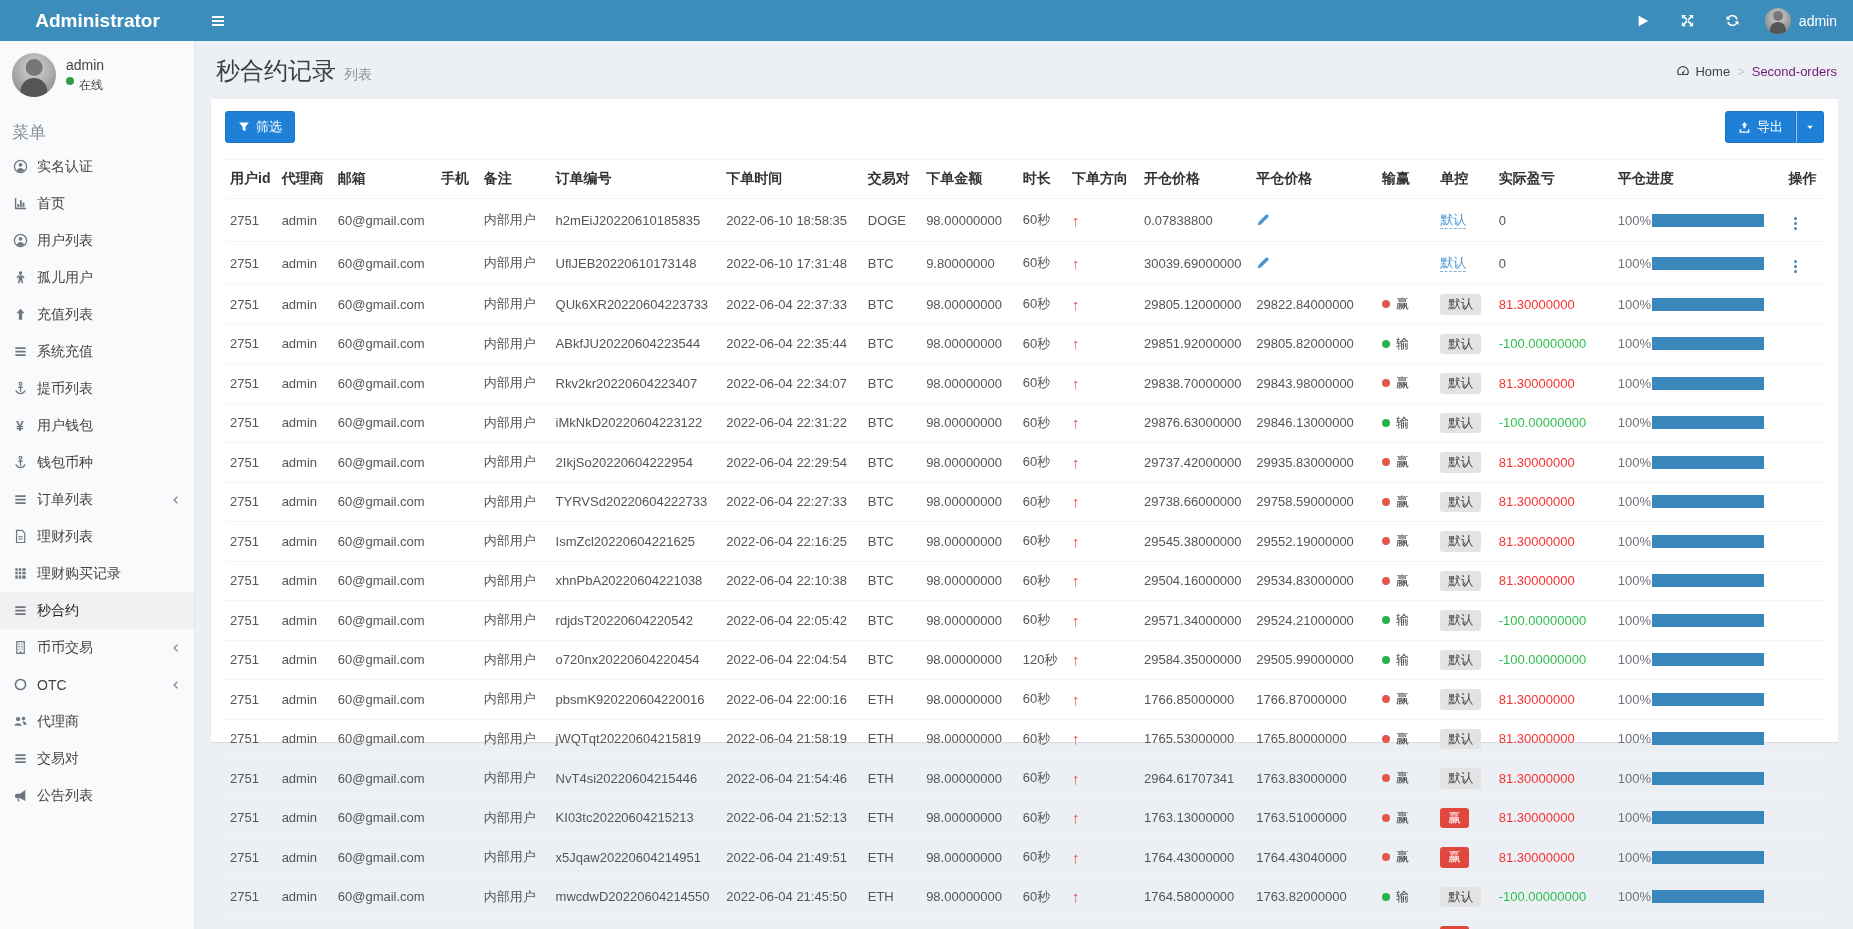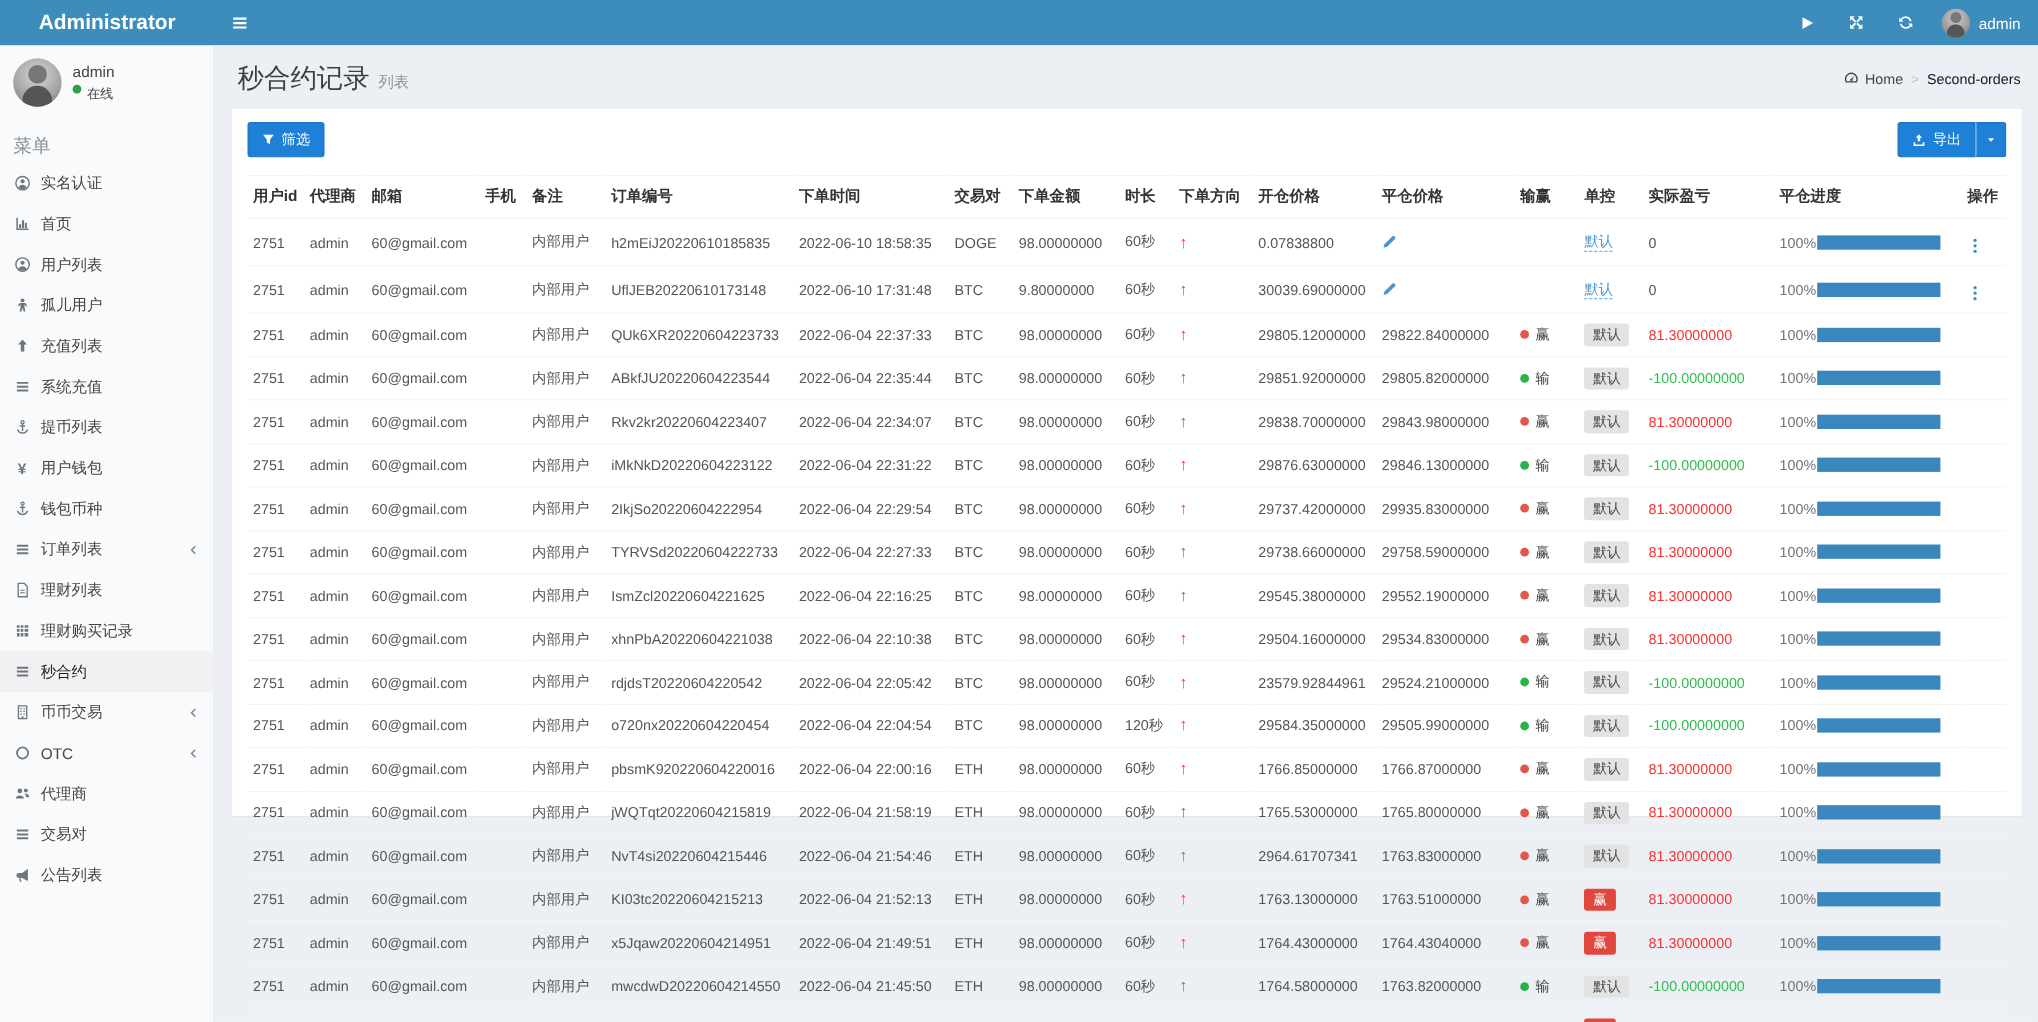--- a/index.html
+++ b/index.html
@@ -43,21 +43,21 @@
   .yen-glyph { font-size:14px; color:#6f7680; font-weight:bold; line-height:1; }
 
   
   .main { margin-left:196px; height:888px; overflow:hidden; }
   .content-header { display:flex; align-items:center; padding:14px 16px 12px 20px; }
   .page-title { font-size:24px; font-weight:500; color:#3b3f44; }
   .page-subtitle { font-size:14px; color:#8c9399; margin-left:8px; padding-top:8px; }
   .breadcrumb { margin-left:auto; display:flex; align-items:center; gap:7px; font-size:13px; }
   .crumb-home { color:#444; display:flex; align-items:center; gap:5px; cursor:pointer; }
   .crumb-sep { color:#c3c8cd; }
-  .crumb-current { color:#0f172a; }
+  .crumb-current { color:#701a75; }
 
   .card { background:#fff; margin:0 15px; padding:12px 14px 0; height:643px; box-shadow:0 1px 1px rgba(0,0,0,0.08); }
   .toolbar { display:flex; align-items:center; }
   .btn-blue { background:#1f80d8; border:1px solid #1b73c3; color:#fff; font-size:13px; border-radius:3px; padding:6px 12px; display:inline-flex; align-items:center; gap:6px; cursor:pointer; }
   .export-group { margin-left:auto; display:flex;padding-left:36px; }
   .export-main { border-radius:3px 0 0 3px; }
   .export-caret { background:#1f80d8; border:1px solid #1b73c3; border-left:1px solid rgba(255,255,255,0.55); color:#fff; border-radius:0 3px 3px 0; padding:6px 8px; display:flex; align-items:center; cursor:pointer; }
 
   
   table { width:100%; border-collapse:collapse; table-layout:fixed; margin-top:16px; }
@@ -699,21 +699,21 @@
             <td>admin</td>
             <td>60@gmail.com</td>
             <td></td>
             <td>内部用户</td>
             <td>rdjdsT20220604220542</td>
             <td>2022-06-04 22:05:42</td>
             <td>BTC</td>
             <td>98.00000000</td>
             <td>60秒</td>
             <td><span class="dir-up">↑</span></td>
-            <td>23579.92844961</td>
+            <td>29571.34000000</td>
             <td>29524.21000000</td>
             <td>
               <span class="result">
                 <span class="rdot lose"></span>
                 <span>输</span>
               </span>
             </td>
             <td><span class="btn-mini gray">默认</span></td>
             <td><span class="profit-green">-100.00000000</span></td>
             <td>

